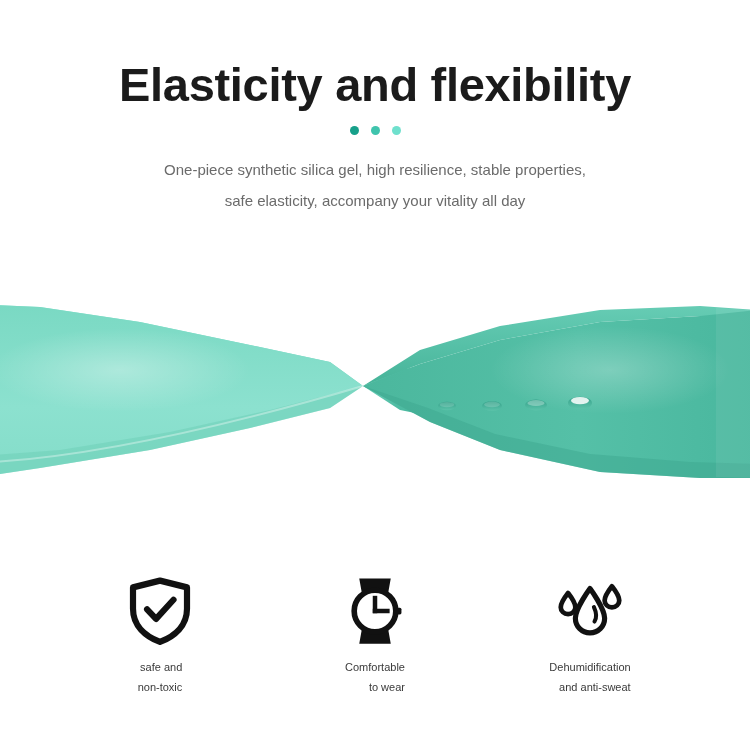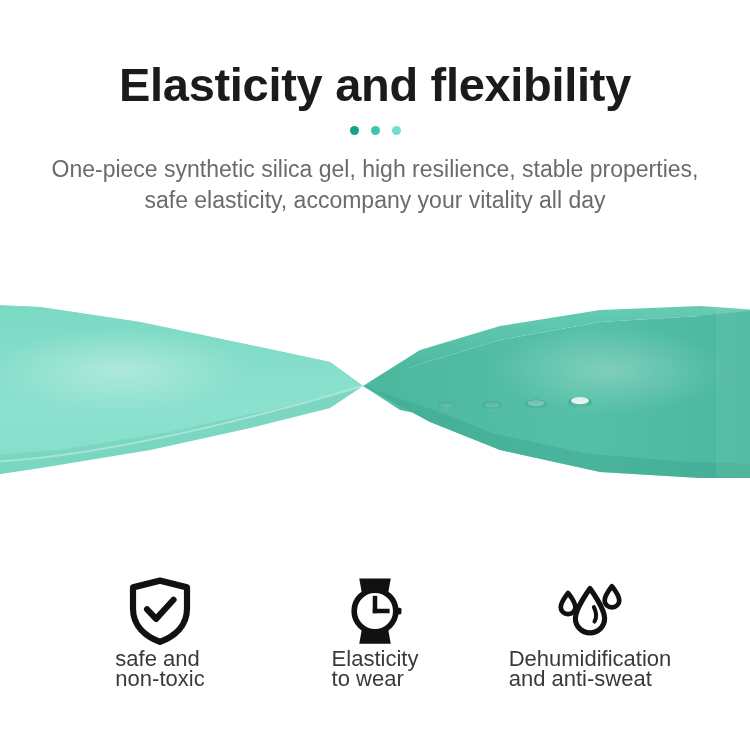--- a/index.html
+++ b/index.html
@@ -49,21 +49,21 @@
   .dot {
     width: 9px;
     height: 9px;
     border-radius: 50%;
     display: block;
   }
 
   .subtitle {
     margin-top: 17px;
     color: #6b6b6b;
-    font-size: 23px;
+    font-size: 15px;
     line-height: 31px;
   }
   .subtitle div {
     white-space: nowrap;
   }
 
   
   .product {
     position: absolute;
     left: 0;
@@ -92,24 +92,24 @@
     flex-direction: column;
     align-items: center;
   }
   .feature-icon {
     height: 72px;
     display: flex;
     align-items: center;
     justify-content: center;
   }
   .feature-label {
-    margin-top: 2px;
-    text-align: left;
+    margin-top: 10px;
+    text-align: right;
     color: #3a3a3a;
-    font-size: 22px;
+    font-size: 11px;
     line-height: 20px;
   }
   .feature-label div {
     white-space: nowrap;
   }
 </style>
 </head>
 <body>
 
 <div class="page">
@@ -243,21 +243,21 @@
 
           <rect x="50.5" y="29" width="5" height="6" rx="1.4" fill="#111111"></rect>
 
           <circle cx="32" cy="32" r="18.5" fill="none" stroke="#111111" stroke-width="5"></circle>
 
           <path d="M32 32 L32 20.5" fill="none" stroke="#111111" stroke-width="4" stroke-linecap="square"></path>
           <path d="M32 32 L43 32" fill="none" stroke="#111111" stroke-width="4" stroke-linecap="square"></path>
         </svg>
       </div>
       <div class="feature-label">
-        <div>Elasticity</div>
+        <div>Comfortable</div>
         <div>to wear</div>
       </div>
     </div>
 
     <div class="feature">
       <div class="feature-icon">
         <svg width="72" height="72" viewBox="0 0 64 64" xmlns="http://www.w3.org/2000/svg">
 
           <path d="M32 12 C32 12 45 29.5 45 38.5 C45 45.8 39.2 51.5 32 51.5
                    C24.8 51.5 19 45.8 19 38.5 C19 29.5 32 12 32 12 Z" fill="none" stroke="#111111" stroke-width="4.6" stroke-linejoin="round"></path>

